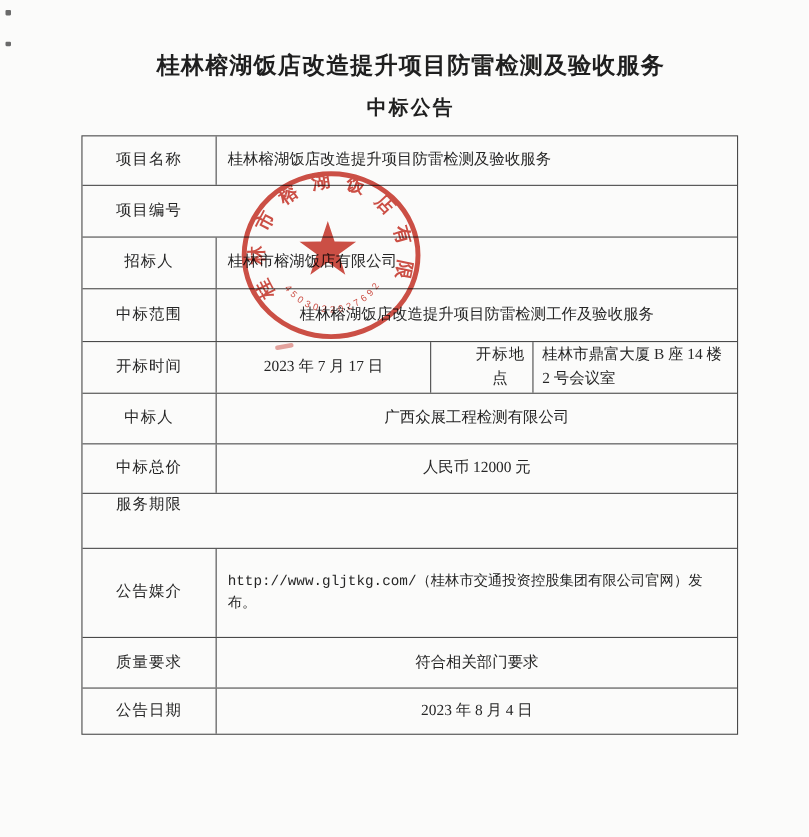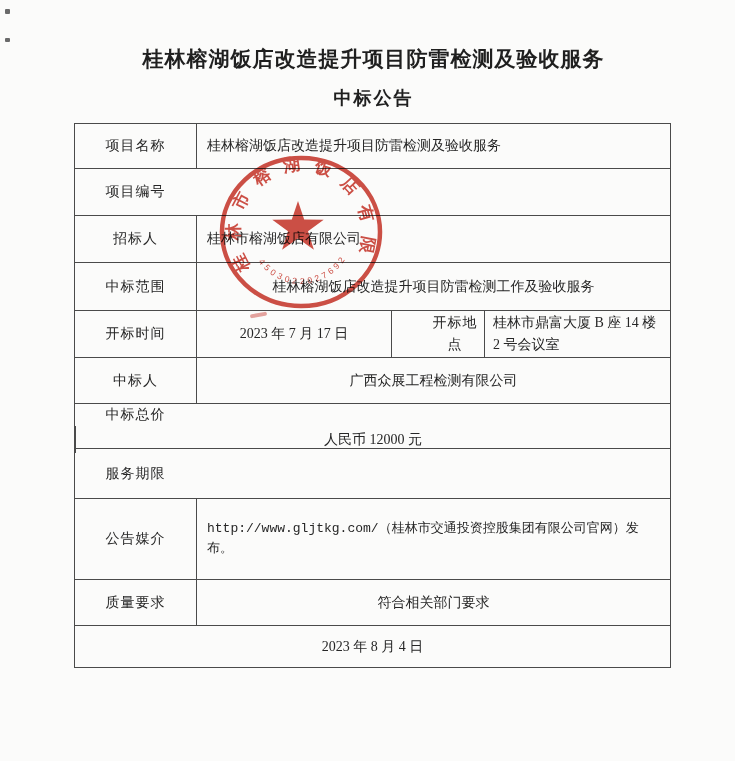--- a/index.html
+++ b/index.html
@@ -28,21 +28,21 @@
   .trow:first-child { border-top:none; }
   .cell { box-sizing:border-box; display:flex; align-items:center; font-size:14px; line-height:1.55; }
   .cell + .cell { border-left:1px solid #4a4a4a; }
   .label { width:121px; flex:none; justify-content:center; letter-spacing:1px; text-align:center; }
   .value { flex:1; padding:3px 10px; }
   .value.center { justify-content:center; text-align:center; }
   .value.left  { justify-content:flex-start; text-align:left; }
   .mono { font-family:"Liberation Mono","DejaVu Sans Mono",monospace; font-size:13px; }
 
   .r1  { height:44px; } .r2 { height:46px; } .r3 { height:46px; } .r4 { height:47px; }
-  .r5  { height:46px; } .r6 { height:45px; } .r7 { height:44px;flex-direction:column; } .r8 { height:49px; }
+  .r5  { height:46px; } .r6 { height:45px; } .r7 { height:44px; } .r8 { height:49px;flex-direction:column; }
   .r9  { height:45px; } .r10 { height:80px; } .r11 { height:41px; }
 
   .w-time  { width:195px; flex:none; }
   .w-label2 { width:93px;padding-left:34px; }
   .value2  { padding:3px 8px; }
 
   :root { --stamp-red:#c9372c; }
   .seal {
     position:absolute; left:206px; top:142px; width:190px; height:185px;
     opacity:.88; mix-blend-mode:multiply; pointer-events:none;
@@ -112,20 +112,21 @@
       <div class="cell label">公告媒介</div>
       <div class="cell value left mono">http://www.gljtkg.com/（桂林市交通投资控股集团有限公司官网）发布。</div>
     </div>
 
     <div class="trow r9">
       <div class="cell label">质量要求</div>
       <div class="cell value center">符合相关部门要求</div>
     </div>
 
     <div class="trow r11">
+      <div class="cell label">公告日期</div>
       <div class="cell value center">2023 年 8 月 4 日</div>
     </div>
 
   </div>
 
   <svg class="seal" viewBox="0 0 190 185" xmlns="http://www.w3.org/2000/svg">
     <defs>
       <path id="arcCompany" d="M 44.2 125.6 A 62 62 0 1 1 145.8 125.6" fill="none"></path>
       <path id="arcSerial" d="M 52.4 119.8 A 52 52 0 0 0 145.2 103.5" fill="none"></path>
     </defs>

